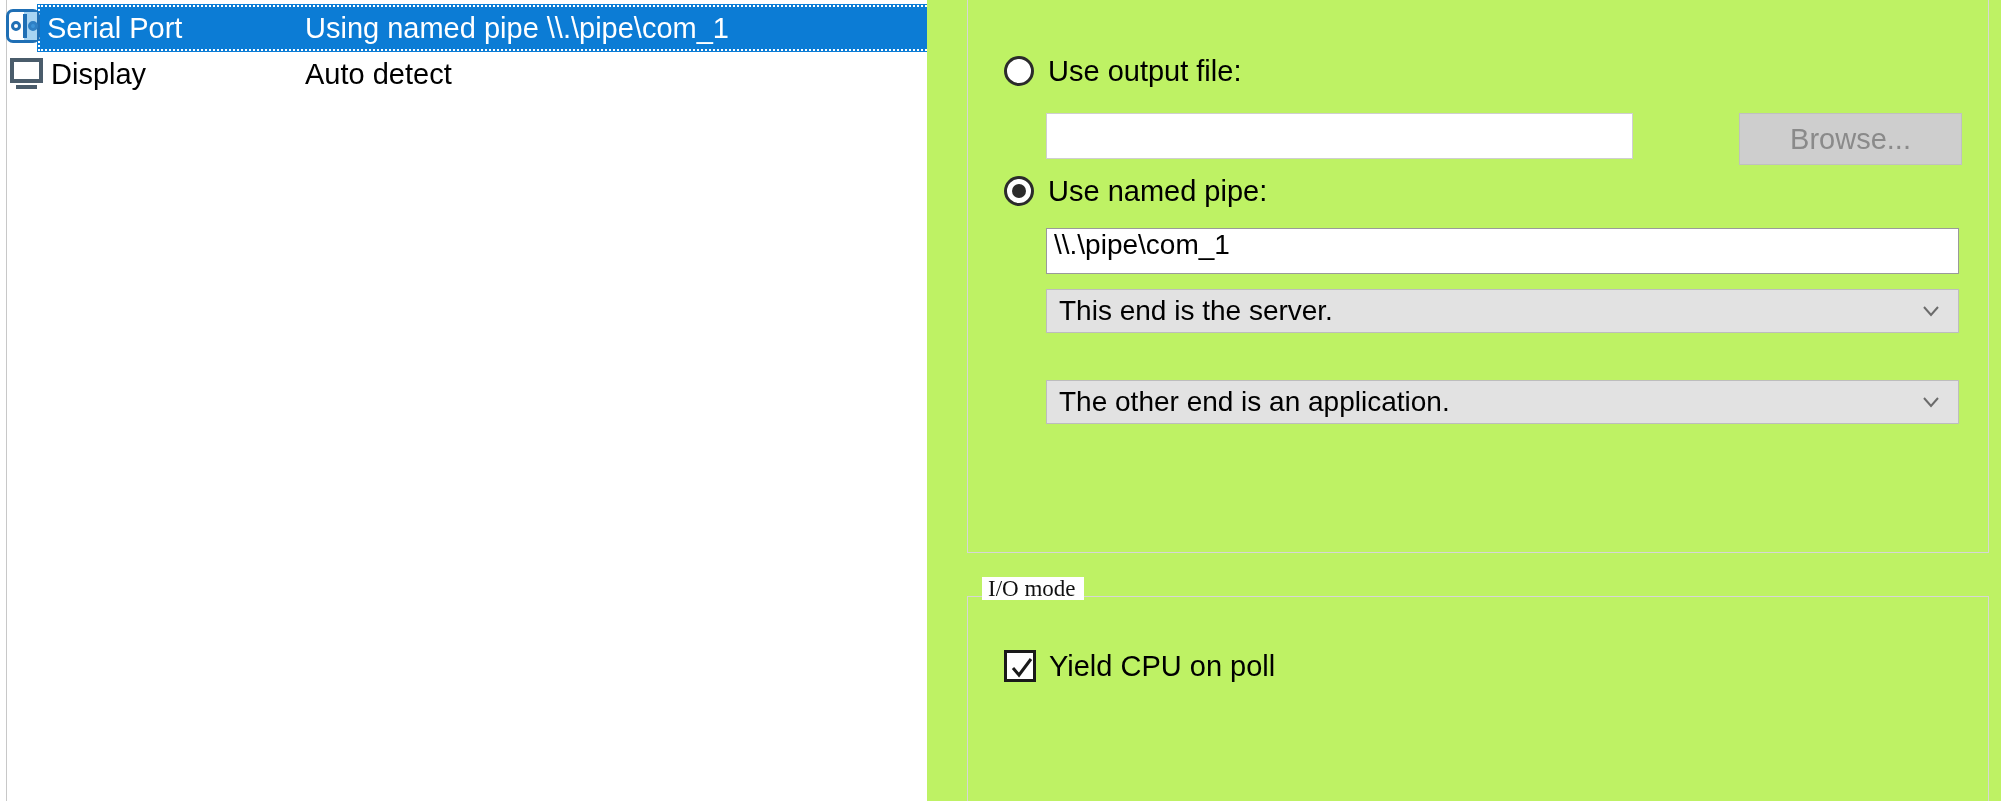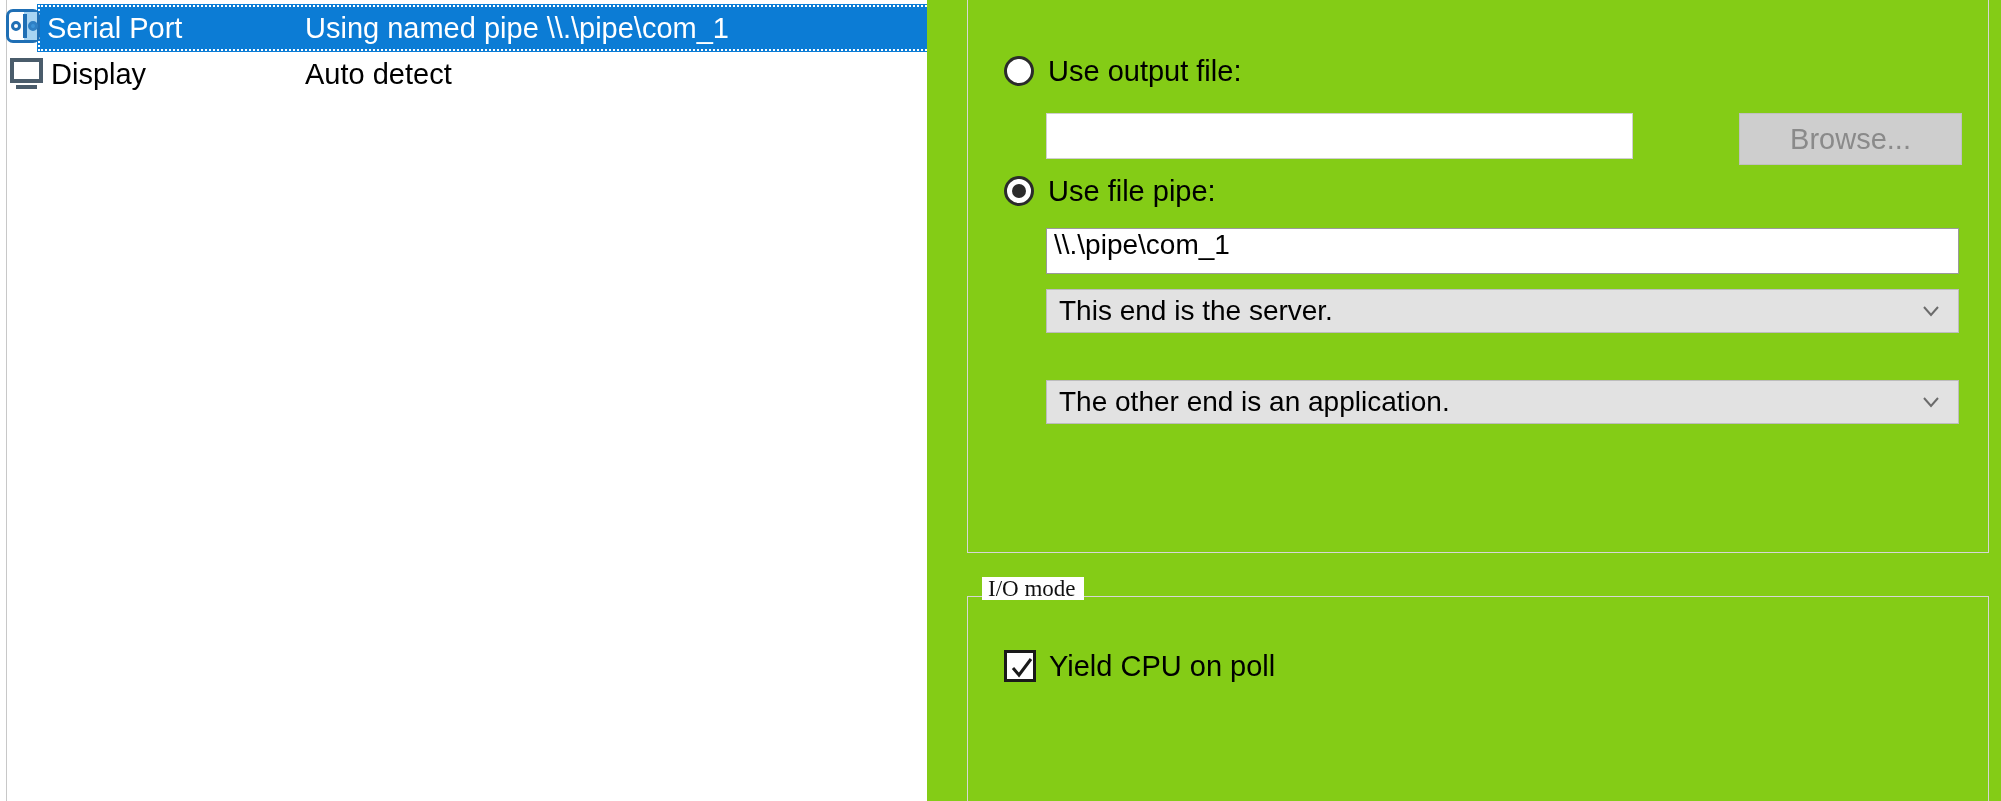--- a/index.html
+++ b/index.html
@@ -154,21 +154,21 @@
     background: #4a5c6b;
   }
 
   
   #settings-panel {
     position: absolute;
     left: 927px;
     top: 0;
     right: 0;
     height: 801px;
-    background: #84cc16;
+    background: #bef264;
   }
 
   .groupbox {
     position: absolute;
     border: 1px solid #d6d6d6;
     box-sizing: border-box;
   }
   #connection-group {
     left: 40px;
     top: -120px;
@@ -390,21 +390,21 @@
     <div class="textbox" id="input-output-file">
       <span></span>
     </div>
 
     <div id="btn-browse">
       <span>Browse...</span>
     </div>
 
     <div class="radio-row" id="radio-named-pipe">
       <span class="radio-mark checked"></span>
-      <span class="radio-label">Use file pipe:</span>
+      <span class="radio-label">Use named pipe:</span>
     </div>
 
     <div class="textbox" id="input-named-pipe">
       <span>\\.\pipe\com_1</span>
     </div>
 
     <div class="combo enabled" id="combo-pipe-end">
       <span>This end is the server.</span>
       <span class="chevron">
         <svg width="22" height="22" viewBox="0 0 22 22">

